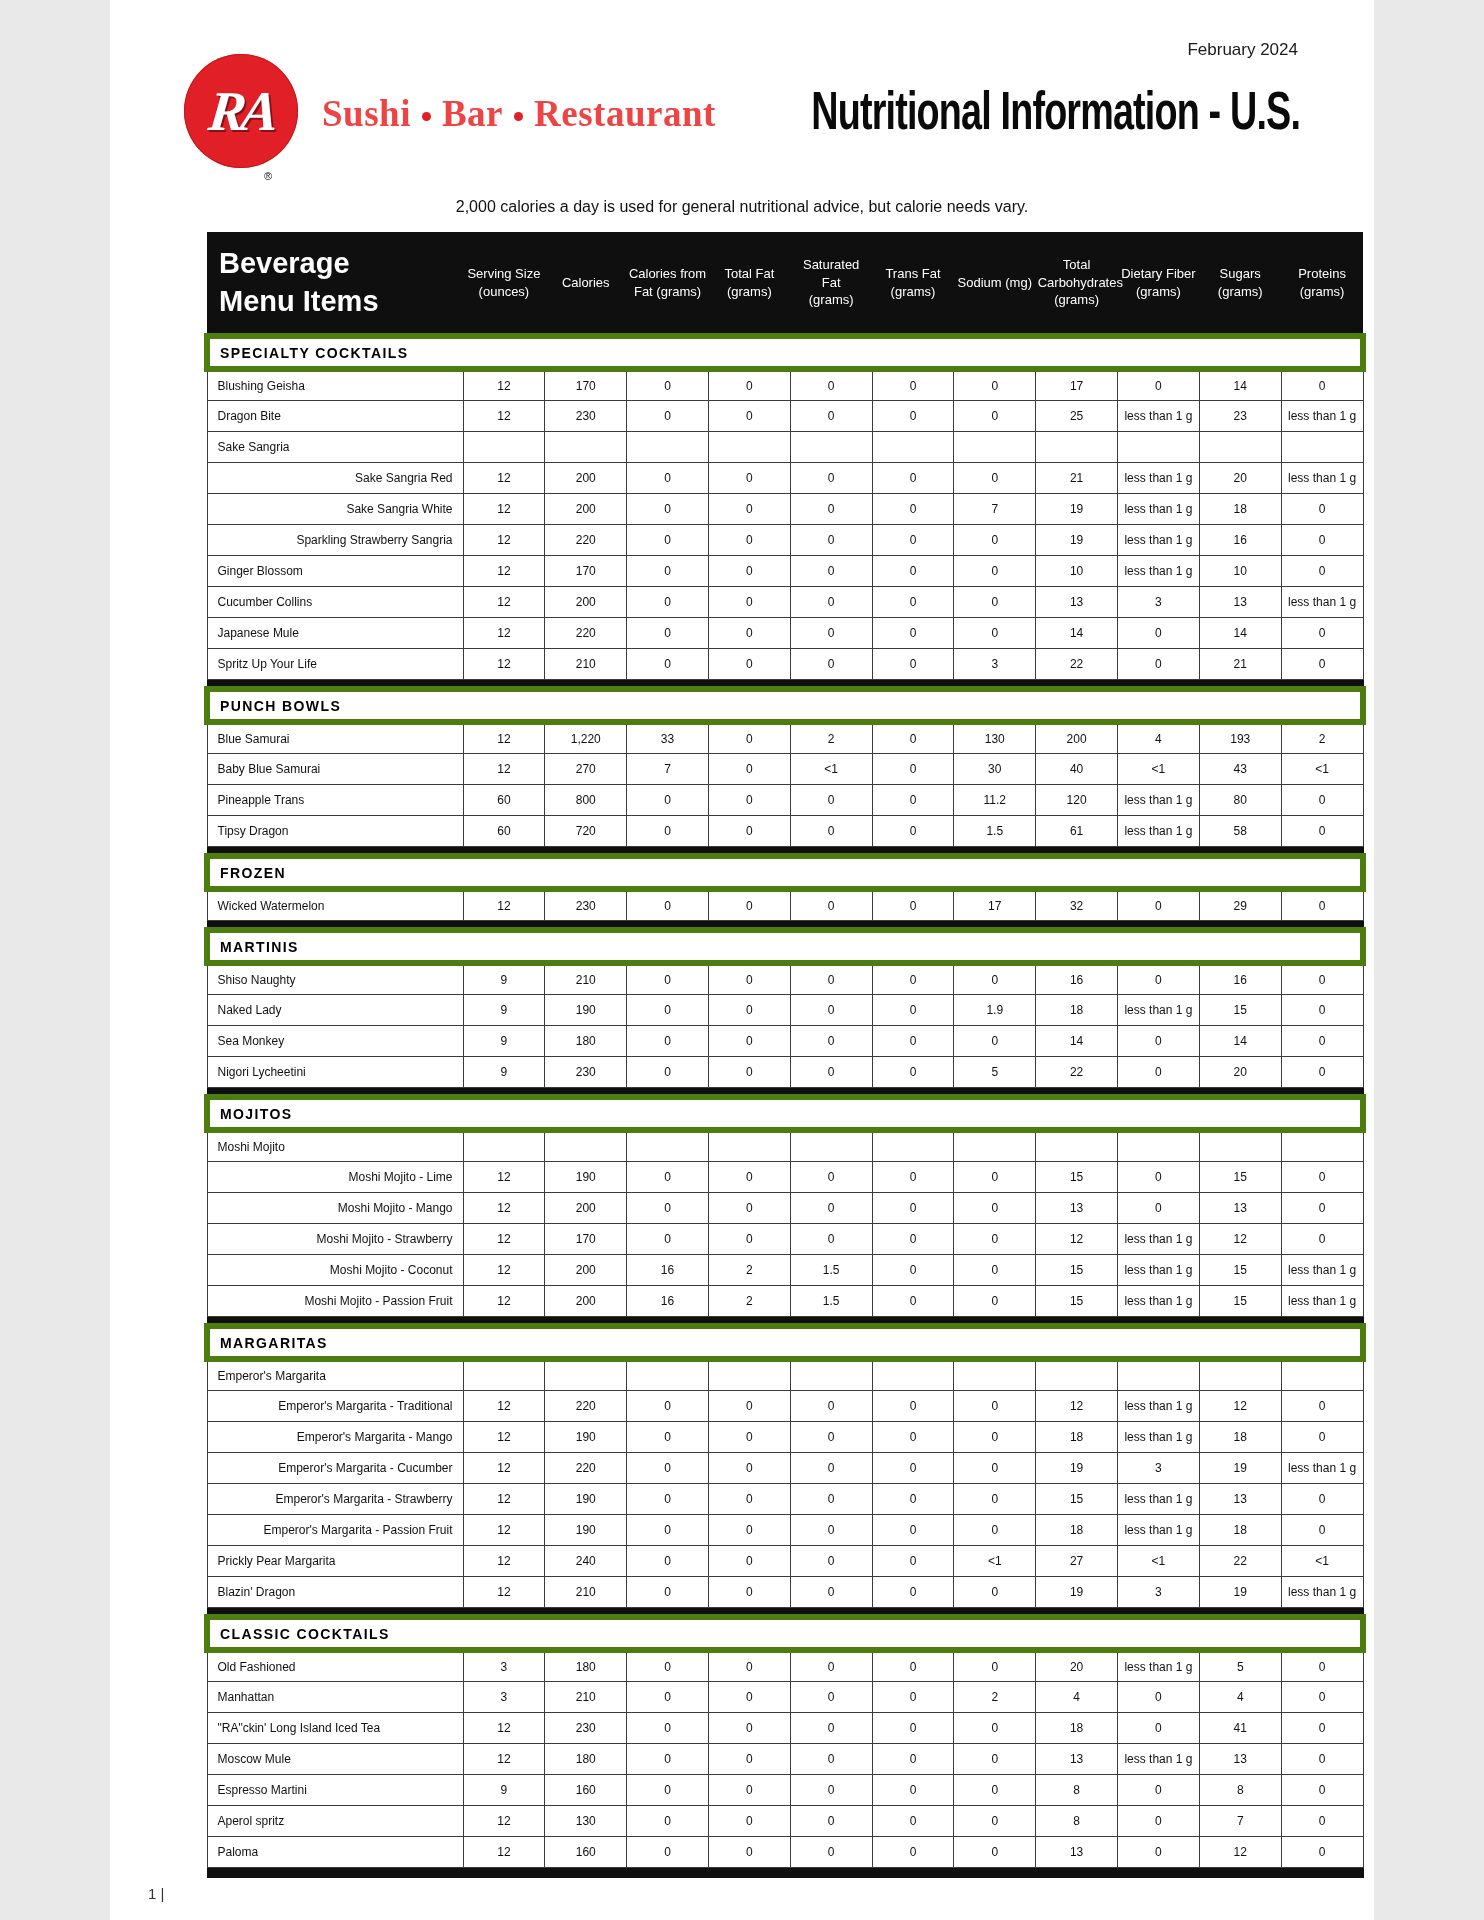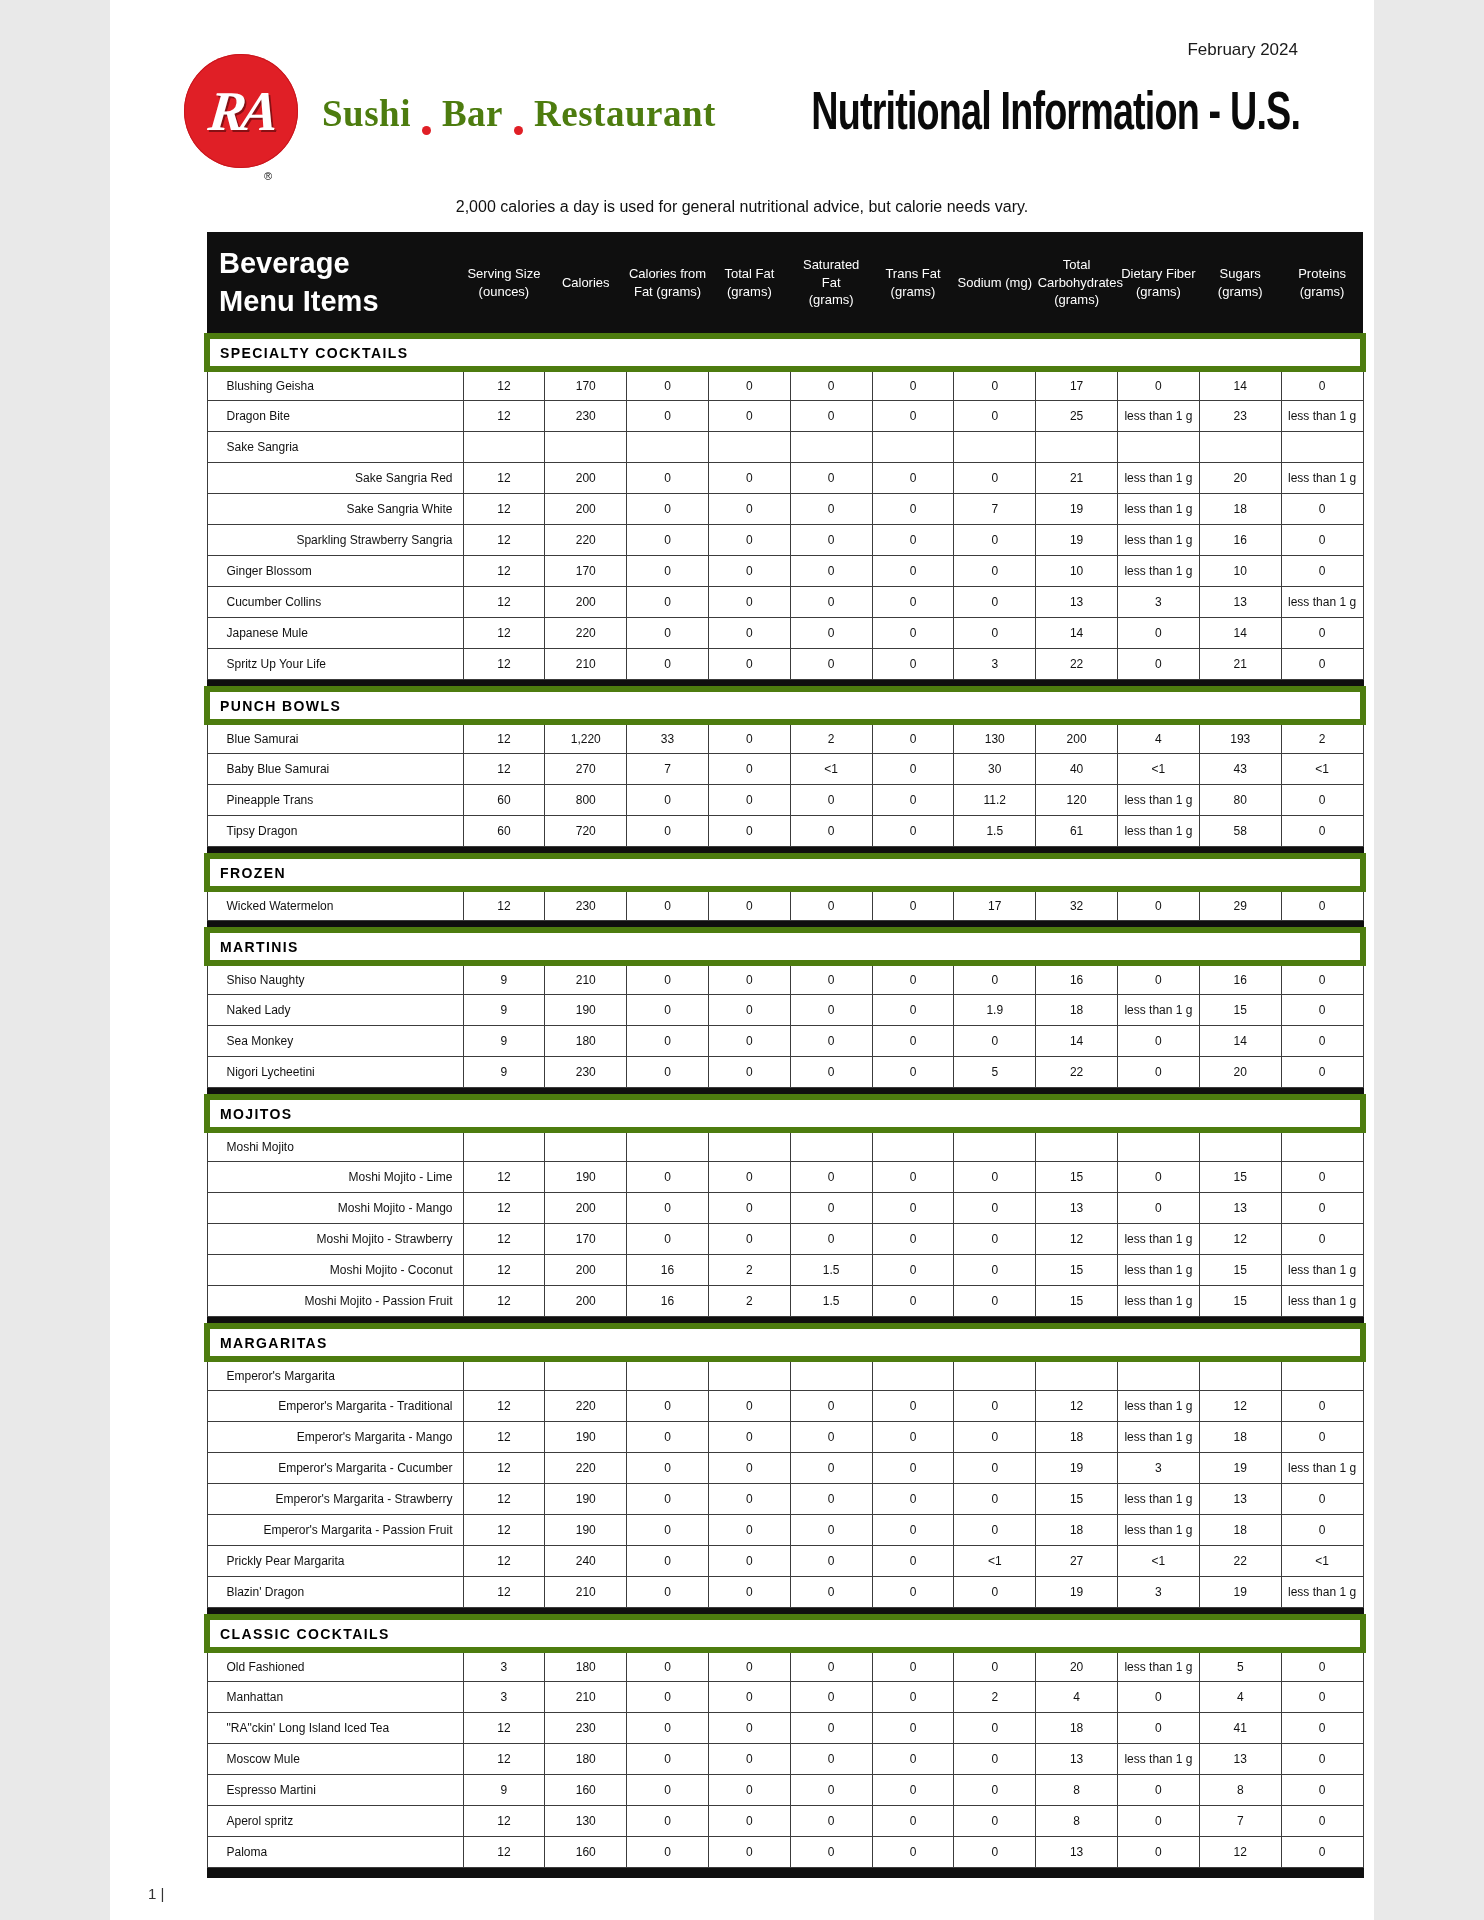--- a/index.html
+++ b/index.html
@@ -20,23 +20,23 @@
   }
   .logo-ra {
     font-family:"Liberation Serif","DejaVu Serif",serif; font-style:italic; font-weight:bold;
     font-size:56px; color:#ffffff; letter-spacing:-5px; transform:skewX(-6deg);
     text-shadow:2px 2px 0 #871014;
   }
   .logo-reg { position:absolute; left:80px; top:116px; font-size:11px; color:#111; }
 
   
   .brand {
-    position:absolute; left:212px; top:92px; display:flex; align-items:flex-end; gap:11px;
+    position:absolute; left:212px; top:92px; display:flex; align-items:center; gap:11px;
     font-family:"Liberation Serif","DejaVu Serif",serif; font-weight:bold; font-size:37px;
-    letter-spacing:0.5px; color:#4d7c0f;
+    letter-spacing:0.5px; color:#ef4444;
   }
   .brand .dot { width:9px; height:9px; border-radius:50%; background:#e01f26; margin-top:6px; }
 
   
   .title {
     position:absolute; right:74px; top:78px; font-size:46px; font-weight:bold;
     letter-spacing:-1px; white-space:nowrap; color:#0a0a0a;
     transform:scale(0.82,1.18); transform-origin:right top;
   }
 
@@ -52,21 +52,21 @@
     white-space:pre-line; line-height:1.3;
   }
   th.col-h { font-size:13px; font-weight:normal; text-align:center; white-space:pre-line; line-height:1.35; padding:4px 2px; }
 
   tr.section-row { height:33px; }
   td.section-title {
     border:6px solid #4d7c0f; font-weight:bold; font-size:14px; letter-spacing:1.4px;
     padding-left:10px; background:#fff; color:#000;
   }
   tr.data-row { height:31px; }
-  td.name { border:1px solid #3c3c3c; font-size:12px; padding-left:19px; color:#111; }
+  td.name { border:1px solid #3c3c3c; font-size:12px; padding-left:10px; color:#111; }
   td.name.indent { text-align:right; padding-right:10px; padding-left:12px; }
   td.val { border:1px solid #3c3c3c; font-size:12px; text-align:center; color:#111; }
   tr.bar-row { height:10px; }
   tr.bar-row td { background:#0f0f0f; border:1px solid #0f0f0f; padding:0; }
 
   .footer { position:absolute; left:38px; bottom:18px; font-size:15px; color:#333; }
 </style>
 </head>
 <body>
 

